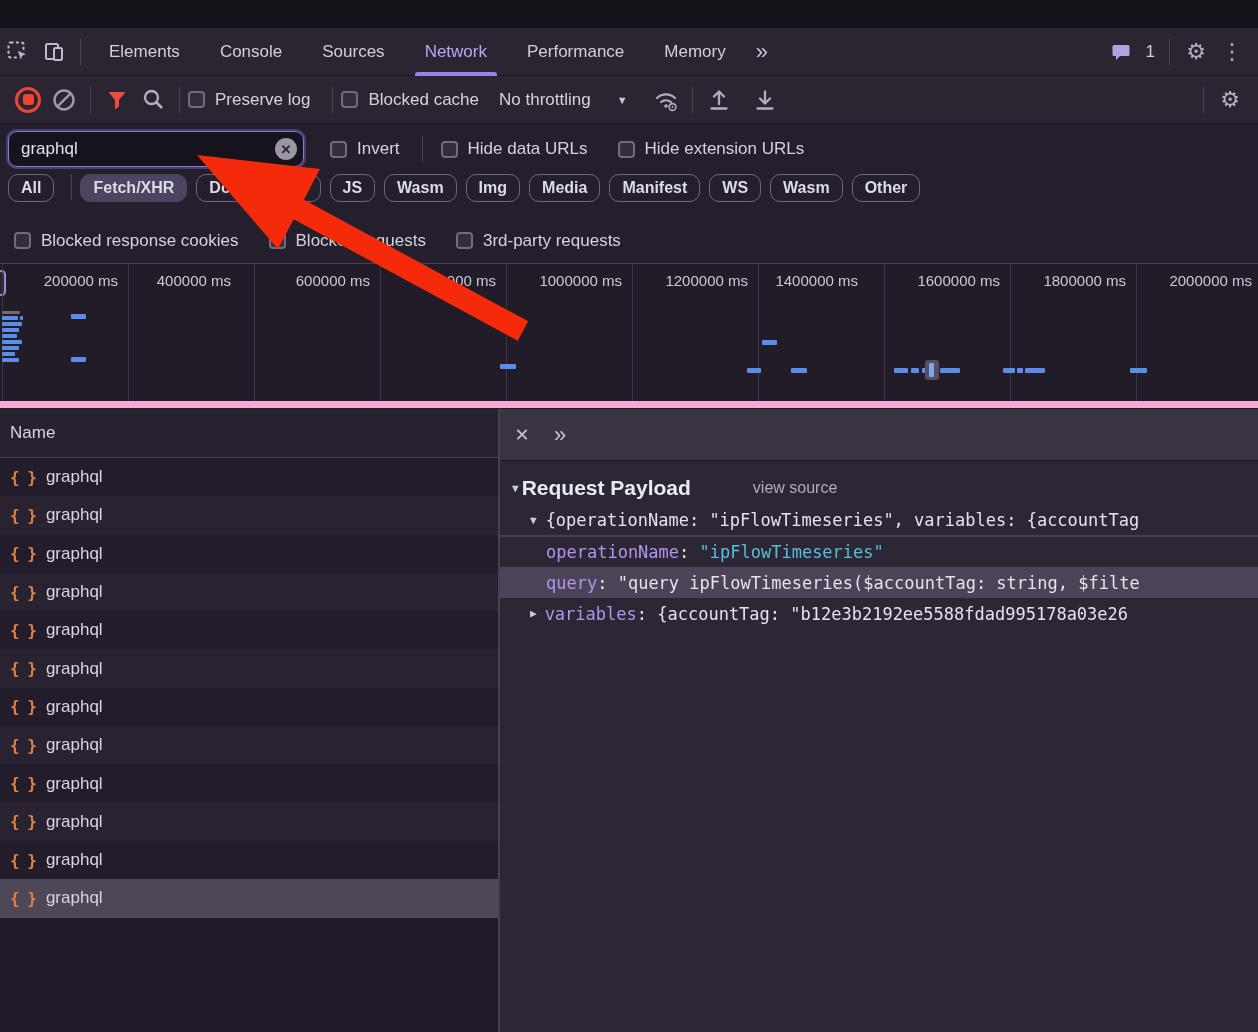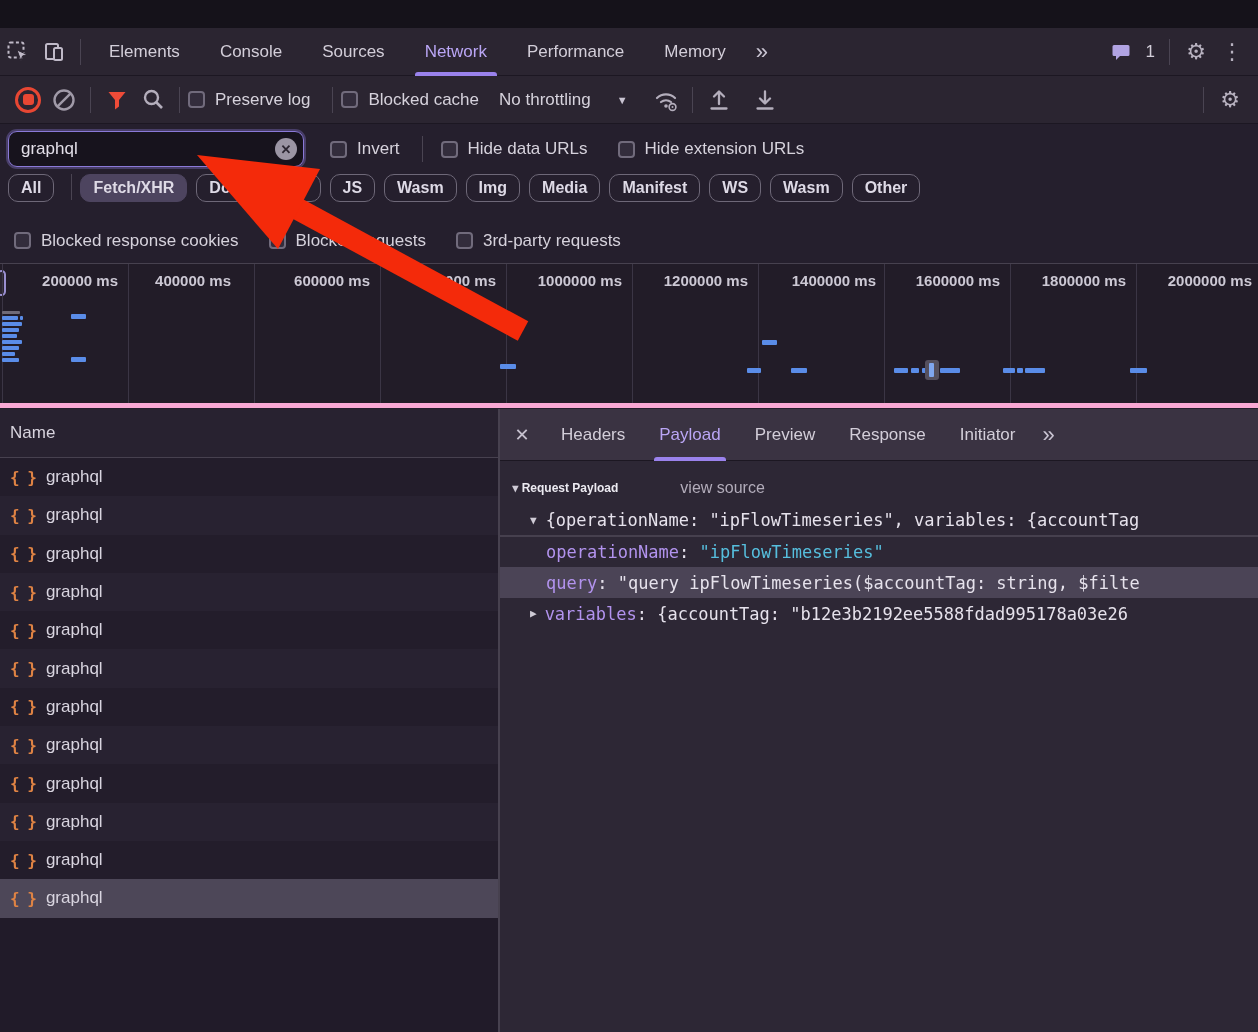--- a/index.html
+++ b/index.html
@@ -42,21 +42,21 @@
   .chiprow { height:44px; display:flex; align-items:flex-start; padding:0 8px; background:#251f2d; }
   .chip { border:1.5px solid #6e6878; border-radius:10px; padding:4px 12px; font-size:16px; font-weight:bold;
     color:#dedae6; margin-right:9px; white-space:nowrap; }
   .chip.sel { background:#4d445f; border-color:#4d445f; }
 
   
   .optrow { height:45px; display:flex; align-items:center; padding:0 14px; background:#251f2d; }
   .optrow .cb-lab { margin-right:30px; }
 
   
-  .timeline { position:relative; height:145px; background:#221c28; border-top:1px solid #47414f; border-bottom:5px solid #f9a8d4; overflow:hidden;font-weight:bold; }
+  .timeline { position:relative; height:145px; background:#221c28; border-top:1px solid #47414f; border-bottom:7px solid #f9a8d4; overflow:hidden; }
   .tl-col-line { position:absolute; top:0; bottom:0; width:1px; background:#3b3545; }
   .tl-label { position:absolute; top:8px; height:18px; font-size:15px; color:#ccc8d4; text-align:right; white-space:nowrap; }
   .tl-mark { position:absolute; border-radius:1px; }
   .tl-pill { position:absolute; left:-3px; top:6px; width:9px; height:26px; border:2px solid #9a8fd0; border-radius:5px; background:#2b2531; }
 
   
   .split { position:absolute; top:381px; bottom:0; left:0; right:0; display:flex; }
   .left-pane { width:500px; flex:none; background:#211b29; border-right:2px solid #47414f; display:flex; flex-direction:column; }
   .list-header { height:49px; flex:none; background:#282230; border-bottom:1px solid #47414f;
     display:flex; align-items:center; padding:0 10px; font-size:17px; color:#d8d4de; }
@@ -71,21 +71,21 @@
   .right-pane { flex:1; background:#2d2735; display:flex; flex-direction:column; overflow:hidden; }
   .det-tabbar { height:52px; flex:none; background:#3a3342; border-bottom:1px solid #1c1722; display:flex; align-items:center; }
   .det-close { width:44px; height:52px; display:flex; align-items:center; justify-content:center;
     color:#c6c1ce; font-size:18px; flex:none; }
   .dettab { position:relative; height:52px; display:flex; align-items:center; padding:0 17px; font-size:17px; color:#d3ced9; white-space:nowrap; }
   .dettab.sel { color:#baa6f5; }
   .dettab.sel::after { content:""; position:absolute; left:12px; right:12px; bottom:0; height:4px;
     border-radius:3px 3px 0 0; background:#9a82ec; }
   .payload { flex:1; overflow:hidden; font-family:"DejaVu Sans Mono",monospace; font-size:17px; color:#e6e2ec; }
   .pl-head { display:flex; align-items:center; height:34px; margin-top:10px; padding-left:12px; }
-  .pl-title { font-family:"Liberation Sans",sans-serif; font-weight:bold; font-size:12px; color:#eceaf1; }
+  .pl-title { font-family:"Liberation Sans",sans-serif; font-weight:bold; font-size:21px; color:#eceaf1; }
   .pl-tri { font-size:11px; color:#cfcbd6; margin-right:3px; }
   .pl-viewsrc { font-family:"Liberation Sans",sans-serif; font-size:16px; color:#b2acba; margin-left:62px; }
   .pl-line { height:31px; display:flex; align-items:center; white-space:nowrap; overflow:hidden; }
   .pl-preview { padding-left:30px; }
   .pl-preview .pl-tri { margin-right:9px; }
   .pl-row { padding-left:46px; border-top:0; }
   .pl-row.hl { background:#4b4456; }
   .pl-sep { border-top:1px solid #46404e; }
   .pl-bot-sep { border-bottom:1px solid #46404e; }
   .k { color:#b293ee; }
@@ -245,21 +245,21 @@
       <span class="tl-label" style="left: 115px; width: 116px;">400000 ms</span>
       <span class="tl-col-line" style="left: 254px;"></span>
       <span class="tl-label" style="left: 254px; width: 116px;">600000 ms</span>
       <span class="tl-col-line" style="left: 380px;"></span>
       <span class="tl-label" style="left: 380px; width: 116px;">800000 ms</span>
       <span class="tl-col-line" style="left: 506px;"></span>
       <span class="tl-label" style="left: 506px; width: 116px;">1000000 ms</span>
       <span class="tl-col-line" style="left: 632px;"></span>
       <span class="tl-label" style="left: 632px; width: 116px;">1200000 ms</span>
       <span class="tl-col-line" style="left: 758px;"></span>
-      <span class="tl-label" style="left: 760px; width: 116px;">1400000 ms</span>
+      <span class="tl-label" style="left: 742px; width: 116px;">1400000 ms</span>
       <span class="tl-col-line" style="left: 884px;"></span>
       <span class="tl-label" style="left: 884px; width: 116px; text-align: right;">1600000 ms</span>
       <span class="tl-col-line" style="left: 1010px;"></span>
       <span class="tl-label" style="left: 1010px; width: 116px;">1800000 ms</span>
       <span class="tl-col-line" style="left: 1136px;"></span>
       <span class="tl-label" style="left: 1136px; width: 116px;">2000000 ms</span>
       <span class="tl-mark" style="left: 2px; top: 47px; width: 18px; height: 3px; background: rgb(111, 106, 120);"></span>
       <span class="tl-mark" style="left: 2px; top: 52px; width: 16px; height: 4px; background: rgb(90, 140, 232);"></span>
       <span class="tl-mark" style="left: 20px; top: 52px; width: 3px; height: 4px; background: rgb(90, 140, 232);"></span>
       <span class="tl-mark" style="left: 2px; top: 58px; width: 20px; height: 4px; background: rgb(90, 140, 232);"></span>
@@ -339,27 +339,20 @@
           </div>
           <div class="req-row sel">
             <span class="brace-ic">{ }</span>
             <span>graphql</span>
           </div>
         </div>
     </div>
     <div class="right-pane">
       <div class="det-tabbar">
         <span class="det-close">✕</span>
-        <div id="dettabs" style="display:flex;height:52px;">
-            <div class="dettab">Headers</div>
-            <div class="dettab sel">Payload</div>
-            <div class="dettab">Preview</div>
-            <div class="dettab">Response</div>
-            <div class="dettab">Initiator</div>
-          </div>
         <span class="chev2">»</span>
       </div>
       <div class="payload">
         <div class="pl-head">
           <span class="pl-tri">▼</span>
           <span class="pl-title">Request Payload</span>
           <span class="pl-viewsrc">view source</span>
         </div>
         <div class="pl-line pl-preview pl-bot-sep">
           <span class="pl-tri">▼</span>

